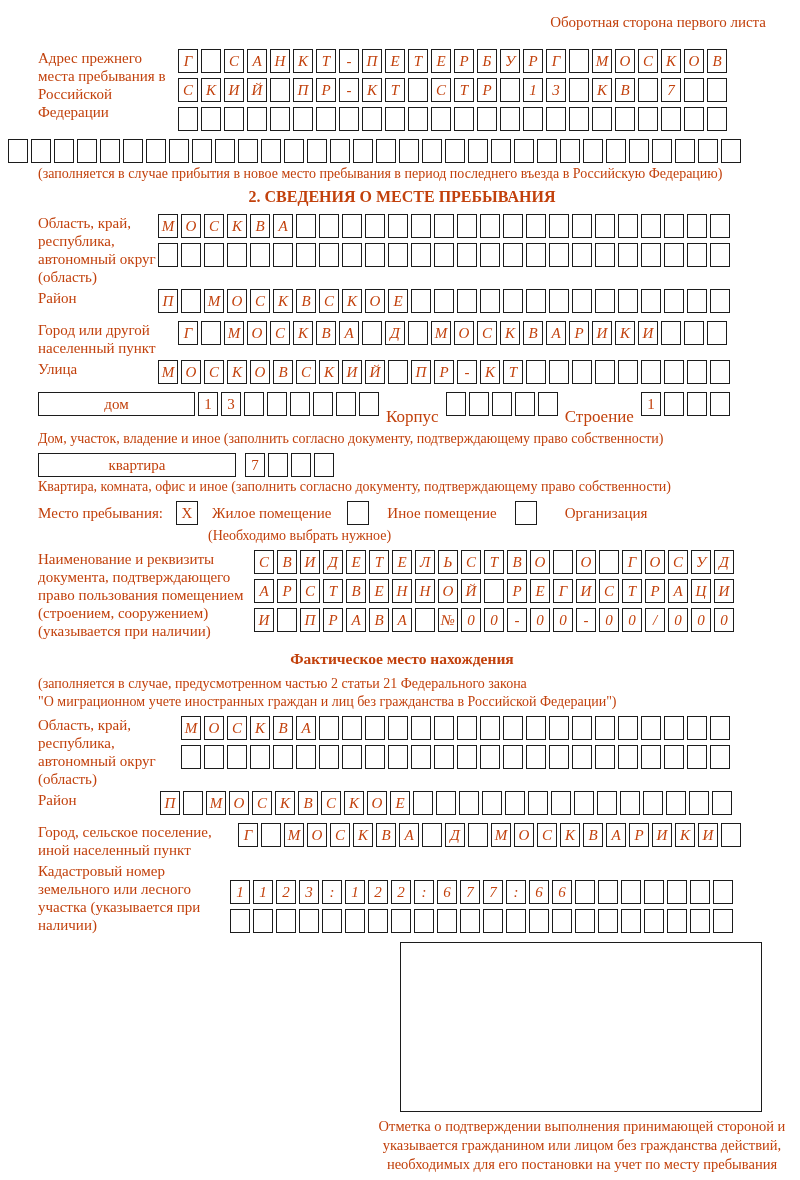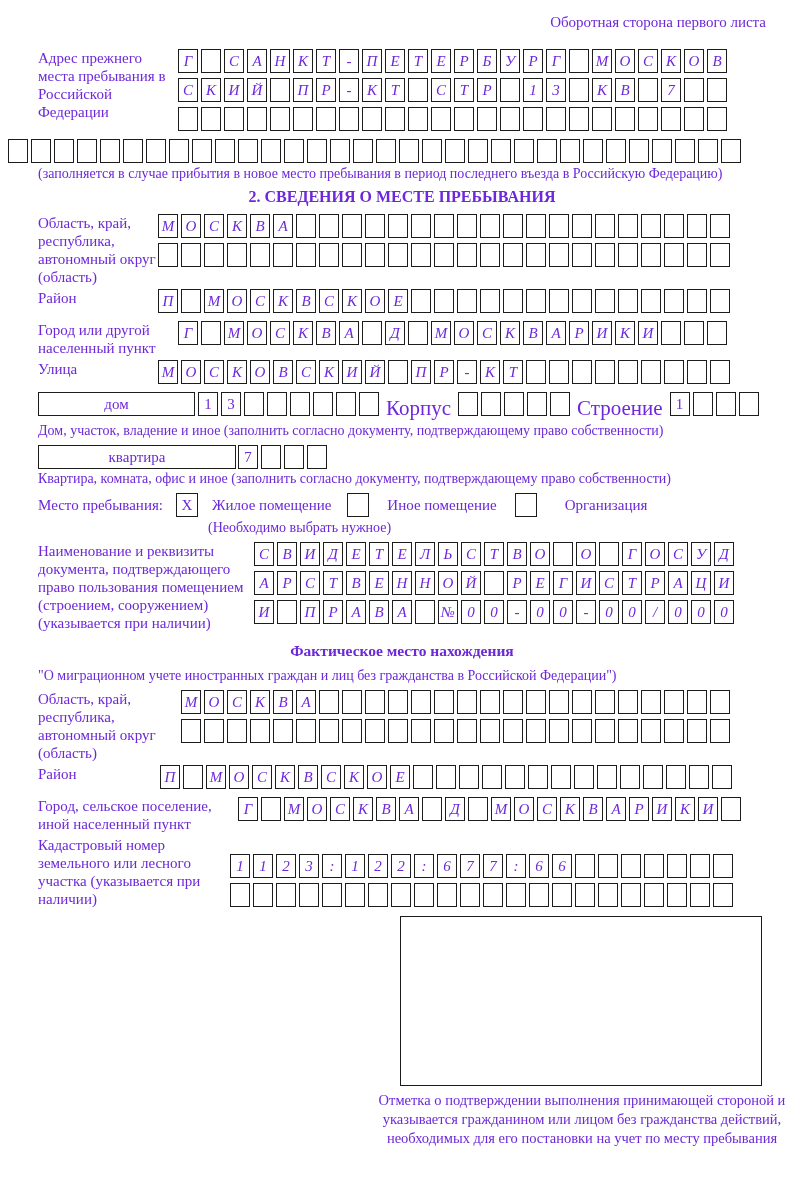--- a/index.html
+++ b/index.html
@@ -1,19 +1,19 @@
 <!DOCTYPE html>
 <html><head>
 <meta charset="utf-8">
 <style>
   html,body{margin:0;padding:0;background:#fff;}
   .page{
     width:800px;height:1180px;box-sizing:border-box;
     padding:14px 34px 0 38px;
-    background:#fff;color:#6d28d9;
+    background:#fff;color:#c2410c;
     font-family:"Liberation Serif","DejaVu Serif",serif;
     overflow:hidden;position:relative;
   }
   .back-note{text-align:right;font-size:15px;margin-bottom:18px;}
   .field{display:flex;align-items:flex-start;margin-bottom:3px;}
   .flabel{font-size:15px;line-height:18px;flex-shrink:0;}
   .w140{width:140px;}
   .w120{width:120px;}
   .w216{width:216px;}
   .w143{width:143px;}
@@ -30,23 +30,23 @@
   .fullrow{margin-left:-30px;margin-bottom:2px;}
   .center-note{text-align:left;font-size:14px;margin-bottom:2px;}
   .sec-title{text-align:center;font-weight:bold;font-size:16px;margin:6px 0 8px 0;}
   .sub-title{text-align:center;font-weight:bold;font-size:15.5px;margin:10px 0 8px 0;}
   .inline-row{margin-bottom:2px;white-space:nowrap;}
   .wide-box{
     display:inline-block;border:1.5px solid #1c1c1c;height:22px;line-height:22px;
     text-align:center;vertical-align:top;font-size:15px;background:#fff;
   }
   .houseb{width:155px;margin-right:3px;}
-  .aptb{width:196px;margin-right:2px;}
+  .aptb{width:196px;margin-right:9px;}
   .inline-cells{display:inline-block;vertical-align:top;}
-  .inline-label{display:inline-block;font-size:21px;line-height:25px;vertical-align:top;margin:4px 7px 0 4px;}
+  .inline-label{display:inline-block;font-size:17px;line-height:25px;vertical-align:top;margin:12px 7px 0 4px;}
   .left-note{font-size:14px;margin:2px 0 6px 0;}
   .stay-row{display:flex;align-items:center;margin-top:6px;white-space:nowrap;}
   .stay-label{font-size:15px;width:138px;flex-shrink:0;}
   .cb{
     display:inline-block;width:20px;height:22px;border:1.5px solid #1c1c1c;
     text-align:center;line-height:22px;font-size:15px;flex-shrink:0;background:#fff;
   }
   .cb1{margin-right:14px;}
   .cb2{margin:0 18px 0 16px;}
   .cb3{margin:0 28px 0 18px;}
@@ -129,20 +129,21 @@
   <div class="field">
     <div class="flabel w216">Наименование и реквизиты документа, подтверждающего право пользования помещением (строением, сооружением) (указывается при наличии)</div>
     <div class="frows">
       <div class="cellrow"><span class="cell">С</span><span class="cell">В</span><span class="cell">И</span><span class="cell">Д</span><span class="cell">Е</span><span class="cell">Т</span><span class="cell">Е</span><span class="cell">Л</span><span class="cell">Ь</span><span class="cell">С</span><span class="cell">Т</span><span class="cell">В</span><span class="cell">О</span><span class="cell"></span><span class="cell">О</span><span class="cell"></span><span class="cell">Г</span><span class="cell">О</span><span class="cell">С</span><span class="cell">У</span><span class="cell">Д</span></div>
       <div class="cellrow"><span class="cell">А</span><span class="cell">Р</span><span class="cell">С</span><span class="cell">Т</span><span class="cell">В</span><span class="cell">Е</span><span class="cell">Н</span><span class="cell">Н</span><span class="cell">О</span><span class="cell">Й</span><span class="cell"></span><span class="cell">Р</span><span class="cell">Е</span><span class="cell">Г</span><span class="cell">И</span><span class="cell">С</span><span class="cell">Т</span><span class="cell">Р</span><span class="cell">А</span><span class="cell">Ц</span><span class="cell">И</span></div>
       <div class="cellrow"><span class="cell">И</span><span class="cell"></span><span class="cell">П</span><span class="cell">Р</span><span class="cell">А</span><span class="cell">В</span><span class="cell">А</span><span class="cell"></span><span class="cell">№</span><span class="cell">0</span><span class="cell">0</span><span class="cell">-</span><span class="cell">0</span><span class="cell">0</span><span class="cell">-</span><span class="cell">0</span><span class="cell">0</span><span class="cell">/</span><span class="cell">0</span><span class="cell">0</span><span class="cell">0</span></div>
     </div>
   </div>
 
   <div class="sub-title">Фактическое место нахождения</div>
+  <div class="center-note">(заполняется в случае, предусмотренном частью 2 статьи 21 Федерального закона</div>
   <div class="center-note">"О миграционном учете иностранных граждан и лиц без гражданства в Российской Федерации")</div>
 
   <div class="field" style="margin-top:6px;">
     <div class="flabel w143">Область, край, республика, автономный округ (область)</div>
     <div class="frows">
       <div class="cellrow"><span class="cell">М</span><span class="cell">О</span><span class="cell">С</span><span class="cell">К</span><span class="cell">В</span><span class="cell">А</span><span class="cell"></span><span class="cell"></span><span class="cell"></span><span class="cell"></span><span class="cell"></span><span class="cell"></span><span class="cell"></span><span class="cell"></span><span class="cell"></span><span class="cell"></span><span class="cell"></span><span class="cell"></span><span class="cell"></span><span class="cell"></span><span class="cell"></span><span class="cell"></span><span class="cell"></span><span class="cell"></span></div>
       <div class="cellrow"><span class="cell"></span><span class="cell"></span><span class="cell"></span><span class="cell"></span><span class="cell"></span><span class="cell"></span><span class="cell"></span><span class="cell"></span><span class="cell"></span><span class="cell"></span><span class="cell"></span><span class="cell"></span><span class="cell"></span><span class="cell"></span><span class="cell"></span><span class="cell"></span><span class="cell"></span><span class="cell"></span><span class="cell"></span><span class="cell"></span><span class="cell"></span><span class="cell"></span><span class="cell"></span><span class="cell"></span></div>
     </div>
   </div>
 

